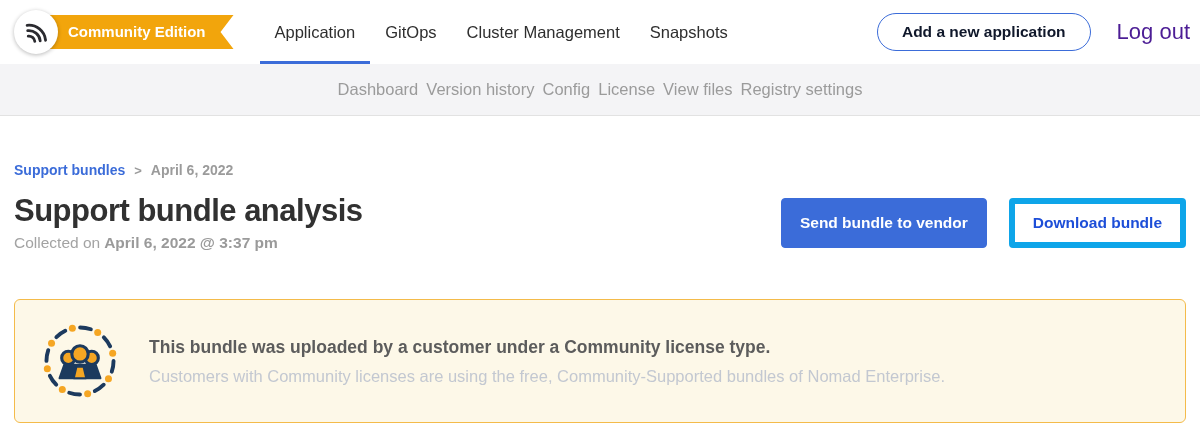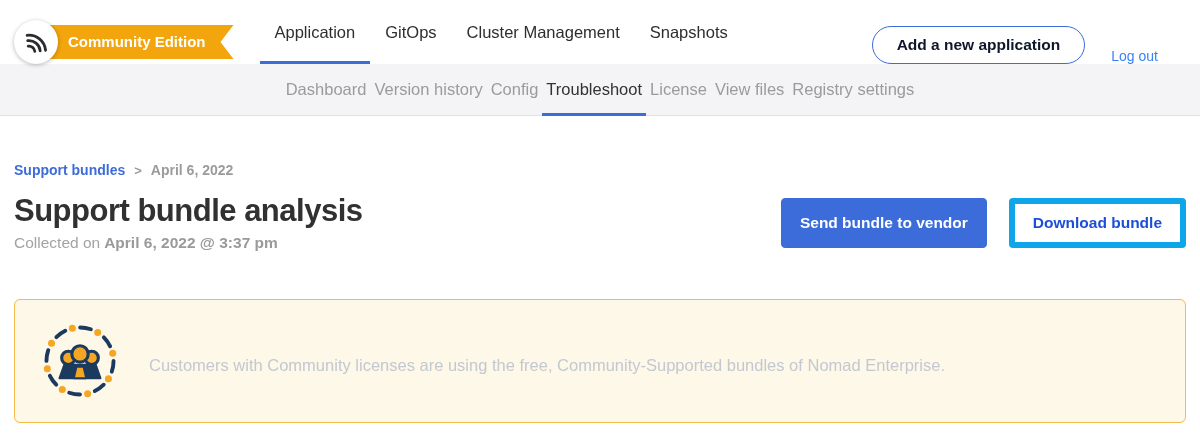--- a/index.html
+++ b/index.html
@@ -1,36 +1,36 @@
 <!DOCTYPE html>
 <html><head>
 <meta charset="utf-8">
 <style>
   * { margin:0; padding:0; box-sizing:border-box; }
   html,body { background:#ffffff; }
   body { font-family:"Liberation Sans","DejaVu Sans",sans-serif; }
   .page { position:relative; width:1200px; height:438px; background:#ffffff; overflow:hidden; }
 
   
-  .topnav { display:flex; align-items:flex-end; height:64px; background:#ffffff; padding-left:14px; }
+  .topnav { display:flex; align-items:center; height:64px; background:#ffffff; padding-left:14px; }
   .logo-wrap { display:flex; align-items:center; }
   .logo-circle { width:44px; height:44px; border-radius:50%; background:#ffffff;
                  box-shadow:0 1px 4px rgba(0,0,0,.28); display:flex; align-items:center; justify-content:center;
                  position:relative; z-index:2; cursor:pointer; }
   .badge { margin-left:-12px; z-index:1; height:34px; line-height:34px; background:#f2a50c; color:#ffffff;
            font-size:15px; font-weight:bold; padding:0 28px 0 22px;
            clip-path:polygon(0 0,100% 0,calc(100% - 13px) 50%,100% 100%,0 100%); }
   .top-tabs { display:flex; margin-left:26px; }
   .top-tab { height:64px; display:flex; align-items:center; padding:0 15px; font-size:16.5px; color:#2e2e2e;
              position:relative; cursor:pointer; text-decoration:none; }
   .top-tab.active::after { content:""; position:absolute; left:0; right:0; bottom:0; height:3px; background:#3b6cd9; }
   .spacer { flex:1; }
   .pill-btn { border:1.5px solid #3b6cd9; background:#ffffff; color:#0f172a; font-family:inherit;
               font-size:15.5px; font-weight:bold; border-radius:19px; padding:9px 24px; margin-right:26px; cursor:pointer; }
-  .logout { font-size:14px; color:#3b82f6; margin-right:42px; cursor:pointer; text-decoration:none; }
+  .logout { font-size:22px; color:#4c1d95; margin-right:10px; cursor:pointer; text-decoration:none; }
 
   
   .subnav { height:52px; background:#f4f4f6; border-bottom:1px solid #e2e2e2; display:flex;
             justify-content:center; align-items:stretch; padding:0 26px; }
   .sub-tab { display:flex; align-items:center; padding:0 4px; font-size:16.5px; color:#9b9b9b; position:relative;
              cursor:pointer; text-decoration:none; }
   .sub-tab.active { color:#323232; }
   .sub-tab.active::after { content:""; position:absolute; left:0; right:0; bottom:-1px; height:3px; background:#3b6cd9; }
 
   
@@ -86,21 +86,20 @@
     <div class="spacer"></div>
 
     <button class="pill-btn">Add a new application</button>
     <a class="logout">Log out</a>
   </header>
 
   <nav class="subnav">
     <a class="sub-tab">Dashboard</a>
     <a class="sub-tab">Version history</a>
     <a class="sub-tab">Config</a>
-    <a class="sub-tab active">Troubleshoot</a>
     <a class="sub-tab">License</a>
     <a class="sub-tab">View files</a>
     <a class="sub-tab">Registry settings</a>
   </nav>
 
   <main class="content">
 
     <div class="breadcrumb">
       <a>Support bundles</a>
       <span class="sep">&gt;</span>
@@ -137,18 +136,19 @@
           <g>
             <circle cx="35" cy="46" r="8.5" fill="#f5a623" stroke="#1c3a5e" stroke-width="4"></circle>
             <circle cx="65" cy="46" r="8.5" fill="#f5a623" stroke="#1c3a5e" stroke-width="4"></circle>
             <circle cx="50" cy="41" r="10.5" fill="#f5a623" stroke="#1c3a5e" stroke-width="4"></circle>
             <path d="M24,72 L30,55 L70,55 L76,72 Z" fill="#1c3a5e" stroke="#1c3a5e" stroke-width="3" stroke-linejoin="round"></path>
             <path d="M42,72 L45.5,57.5 L54.5,57.5 L58,72 Z" fill="#f5a623" stroke="#1c3a5e" stroke-width="2.5" stroke-linejoin="round"></path>
           </g>
         </svg>
       </div>
       <div class="notice-text">
+        <p class="notice-heading">This bundle was uploaded by a customer under a Community license type.</p>
         <p class="notice-body">Customers with Community licenses are using the free, Community-Supported bundles of Nomad Enterprise.</p>
       </div>
     </div>
 
   </main>
 </div>
 
 </body></html>

